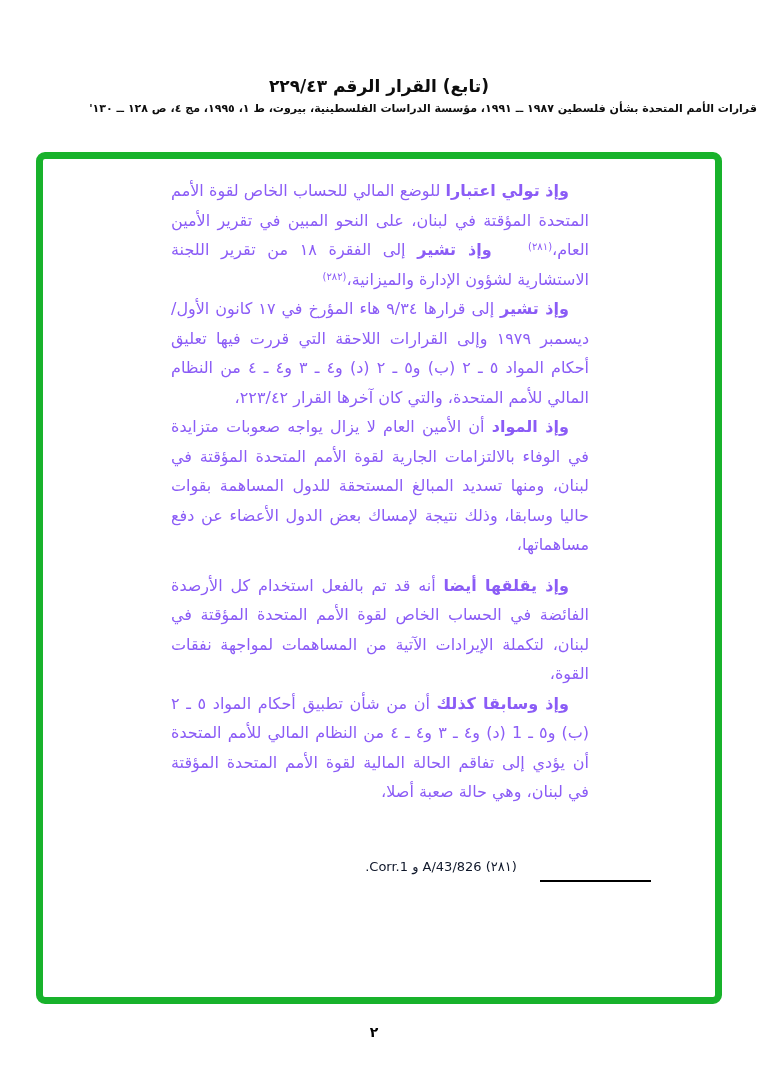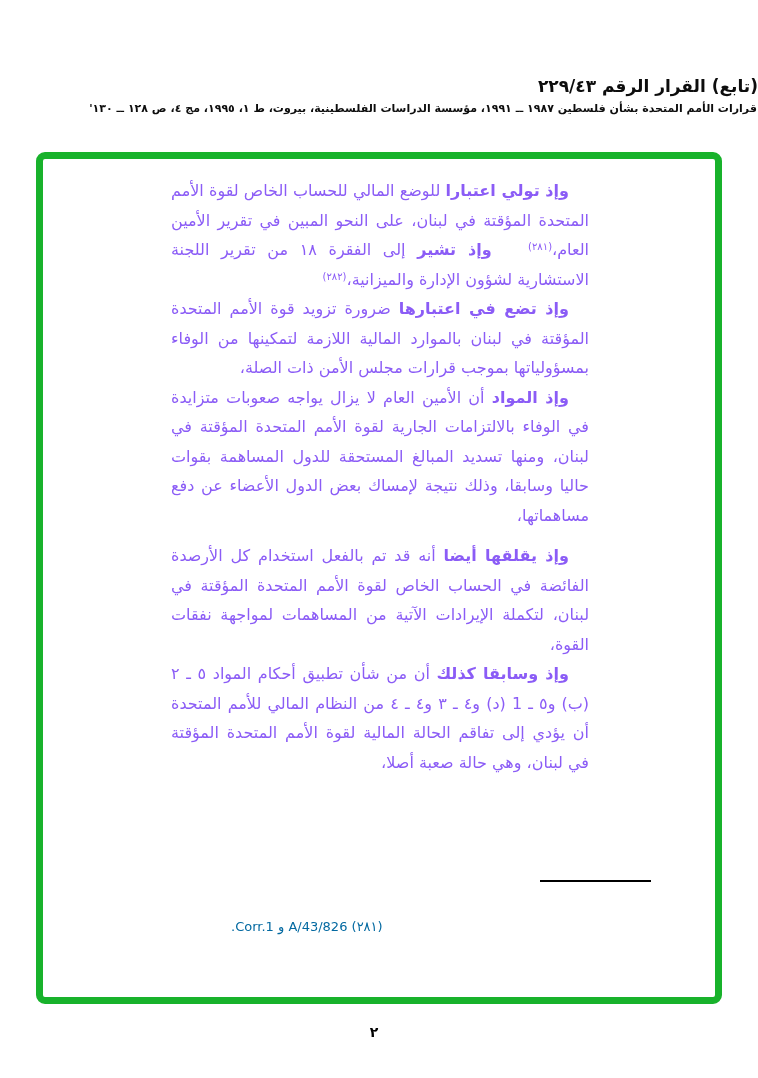--- a/index.html
+++ b/index.html
@@ -1,21 +1,21 @@
 <!DOCTYPE html>
 <html lang="ar"><head>
 <meta charset="utf-8">
 <style>
   html,body{margin:0;padding:0;}
   body{
     width:758px;height:1078px;position:relative;background:#ffffff;
     font-family:"DejaVu Sans", sans-serif;color:#111;overflow:hidden;
   }
   .hdr-title{
-    position:absolute;top:76px;left:0;width:758px;text-align:right;
+    position:absolute;top:76px;left:0;width:758px;text-align:center;
     direction:rtl;font-size:17px;font-weight:bold;color:#0d0d0d;
   }
   .hdr-src{
     position:absolute;top:102px;left:0;width:758px;text-align:center;
     direction:rtl;font-size:11px;font-weight:bold;color:#0d0d0d;letter-spacing:0.2px;padding-left:44px;
   }
   .green-frame{
     position:absolute;left:36px;top:152px;width:686px;height:852px;
     box-sizing:border-box;border:7px solid #18b22b;border-radius:9px;
     background:transparent;
@@ -27,41 +27,41 @@
   }
   .text-col p{margin:0;padding:0;text-indent:20px;}
   .text-col p.gap{margin-top:11px;}
   .text-col b{font-weight:bold;}
   sup{font-size:10px;line-height:0;vertical-align:5px;}
   .fn-rule{
     position:absolute;left:540px;top:880px;width:111px;height:0;
     border-top:2px solid #000;
   }
   .footnotes{
-    position:absolute;right:107px;top:916px;width:420px;
-    direction:rtl;text-align:left;font-size:13px;line-height:22px;color:#0369a1;
+    position:absolute;right:107px;top:856px;width:420px;
+    direction:rtl;text-align:center;font-size:13px;line-height:22px;color:#0f172a;
   }
   .page-num{
     position:absolute;left:0;top:1024px;width:748px;text-align:center;
     font-size:14px;font-weight:bold;direction:rtl;color:#000;
   }
 </style>
 </head>
 <body>
 
 <div class="hdr-title">(تابع) القرار الرقم ٢٢٩/٤٣</div>
 <div class="hdr-src">قرارات الأمم المتحدة بشأن فلسطين ١٩٨٧ ــ ١٩٩١، مؤسسة الدراسات الفلسطينية، بيروت، ط ١، ١٩٩٥، مج ٤، ص ١٢٨ ــ ١٣٠'</div>
 
 <div class="green-frame"></div>
 
 <div class="text-col">
   <p><b>وإذ تولي اعتبارا</b><span> للوضع المالي للحساب الخاص لقوة الأمم المتحدة المؤقتة في لبنان، على النحو المبين في تقرير الأمين العام،</span><sup>(٢٨١)</sup><b>&nbsp;&nbsp;&nbsp;وإذ تشير</b><span> إلى الفقرة ١٨ من تقرير اللجنة الاستشارية لشؤون الإدارة والميزانية،</span><sup>(٢٨٢)</sup></p>
 
+  <p><b>وإذ تشير</b><span> إلى قرارها ٩/٣٤ هاء المؤرخ في ١٧ كانون الأول/ديسمبر ١٩٧٩ وإلى القرارات اللاحقة التي قررت فيها تعليق أحكام المواد ٥ ـ ٢ (ب) و٥ ـ ٢ (د) و٤ ـ ٣ و٤ ـ ٤ من النظام المالي للأمم المتحدة، والتي كان آخرها القرار ٢٢٣/٤٢،</span></p>
 
-  <p><b>وإذ تضع في اعتبارها</b><span> ضرورة تزويد قوة الأمم المتحدة المؤقتة في لبنان بالموارد المالية اللازمة لتمكينها من الوفاء بمسؤولياتها بموجب قرارات مجلس الأمن ذات الصلة،</span></p>
 
 
   <p><b>وإذ المواد</b><span> أن الأمين العام لا يزال يواجه صعوبات متزايدة في الوفاء بالالتزامات الجارية لقوة الأمم المتحدة المؤقتة في لبنان، ومنها تسديد المبالغ المستحقة للدول المساهمة بقوات حاليا وسابقا، وذلك نتيجة لإمساك بعض الدول الأعضاء عن دفع مساهماتها،</span></p>
 
   <p class="gap"><b>وإذ يقلقها أيضا</b><span> أنه قد تم بالفعل استخدام كل الأرصدة الفائضة في الحساب الخاص لقوة الأمم المتحدة المؤقتة في لبنان، لتكملة الإيرادات الآتية من المساهمات لمواجهة نفقات القوة،</span></p>
 
   <p><b>وإذ وسابقا كذلك</b><span> أن من شأن تطبيق أحكام المواد ٥ ـ ٢ (ب) و٥ ـ 1 (د) و٤ ـ ٣ و٤ ـ ٤ من النظام المالي للأمم المتحدة أن يؤدي إلى تفاقم الحالة المالية لقوة الأمم المتحدة المؤقتة في لبنان، وهي حالة صعبة أصلا،</span></p>
 </div>
 
 <div class="fn-rule"></div>

